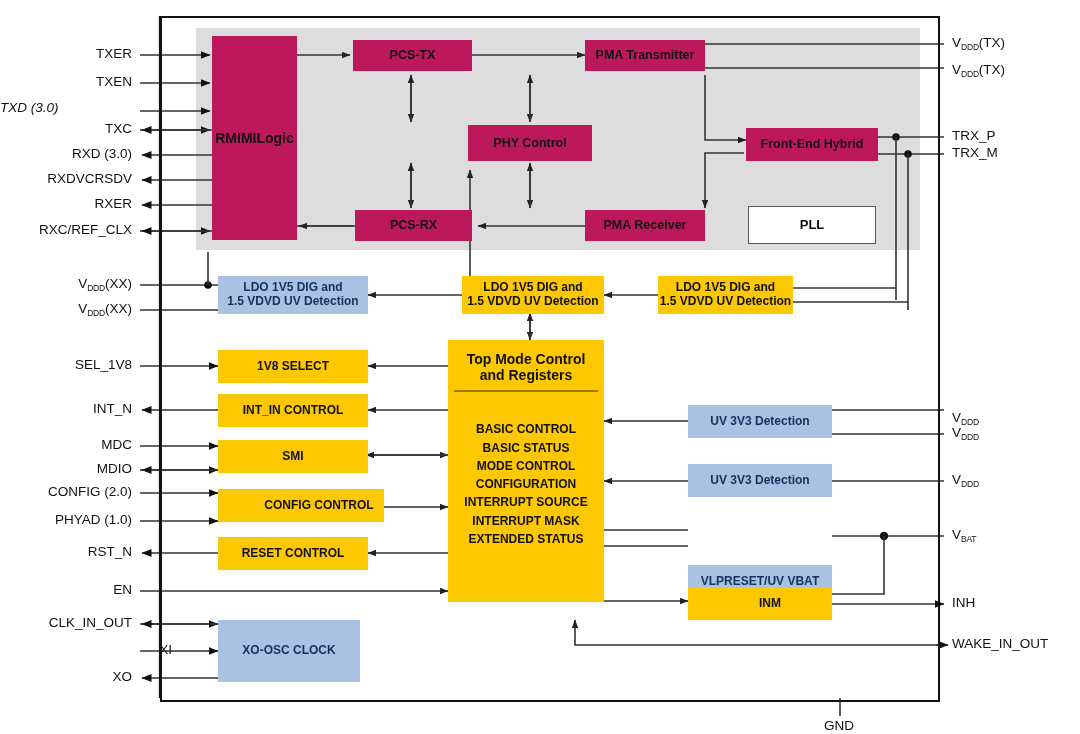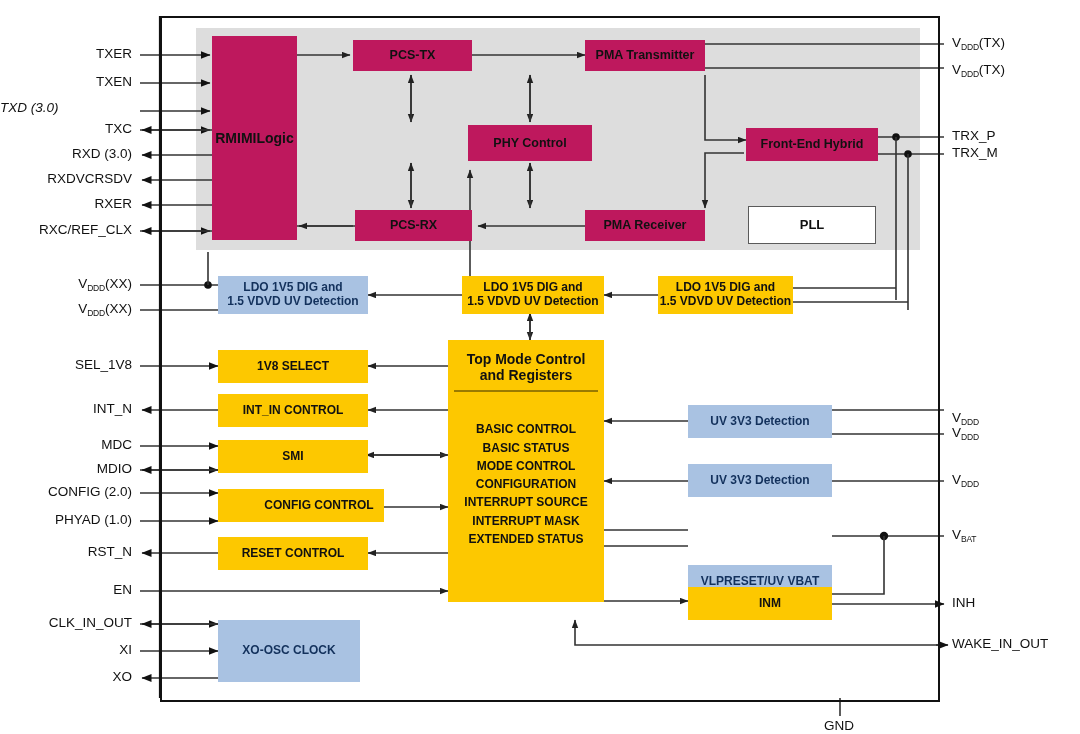--- a/index.html
+++ b/index.html
@@ -275,21 +275,21 @@
       <div class="pinlabel pin-r" style="left: 0px; width: 132px; top: 301px; text-align: right;">V<sub>DDD</sub>(XX)</div>
       <div class="pinlabel pin-r" style="left: 0px; width: 132px; top: 357px; text-align: right;">SEL_1V8</div>
       <div class="pinlabel pin-r" style="left: 0px; width: 132px; top: 401px; text-align: right;">INT_N</div>
       <div class="pinlabel pin-r" style="left: 0px; width: 132px; top: 437px; text-align: right;">MDC</div>
       <div class="pinlabel pin-r" style="left: 0px; width: 132px; top: 461px; text-align: right;">MDIO</div>
       <div class="pinlabel pin-r" style="left: 0px; width: 132px; top: 484px; text-align: right;">CONFIG (2.0)</div>
       <div class="pinlabel pin-r" style="left: 0px; width: 132px; top: 512px; text-align: right;">PHYAD (1.0)</div>
       <div class="pinlabel pin-r" style="left: 0px; width: 132px; top: 544px; text-align: right;">RST_N</div>
       <div class="pinlabel pin-r" style="left: 0px; width: 132px; top: 582px; text-align: right;">EN</div>
       <div class="pinlabel pin-r" style="left: 0px; width: 132px; top: 615px; text-align: right;">CLK_IN_OUT</div>
-      <div class="pinlabel pin-r" style="left: 0px; width: 132px; top: 642px; text-align: right;">XI</div>
+      <div class="pinlabel pin-r" style="left: 0px; width: 132px; top: 642px; text-align: right; padding-left: 40px;">XI</div>
       <div class="pinlabel pin-r" style="left: 0px; width: 132px; top: 669px; ">XO</div>
     </div>
 
   <div id="right-pins">
       <div class="pinlabel pin-l" style="left: 952px; top: 35px;">V<sub>DDD</sub>(TX)</div>
       <div class="pinlabel pin-l" style="left: 952px; top: 62px;">V<sub>DDD</sub>(TX)</div>
       <div class="pinlabel pin-l" style="left: 952px; top: 128px;">TRX_P</div>
       <div class="pinlabel pin-l" style="left: 952px; top: 145px;">TRX_M</div>
       <div class="pinlabel pin-l" style="left: 952px; top: 410px;">V<sub>DDD</sub></div>
       <div class="pinlabel pin-l" style="left: 952px; top: 425px;">V<sub>DDD</sub></div>

